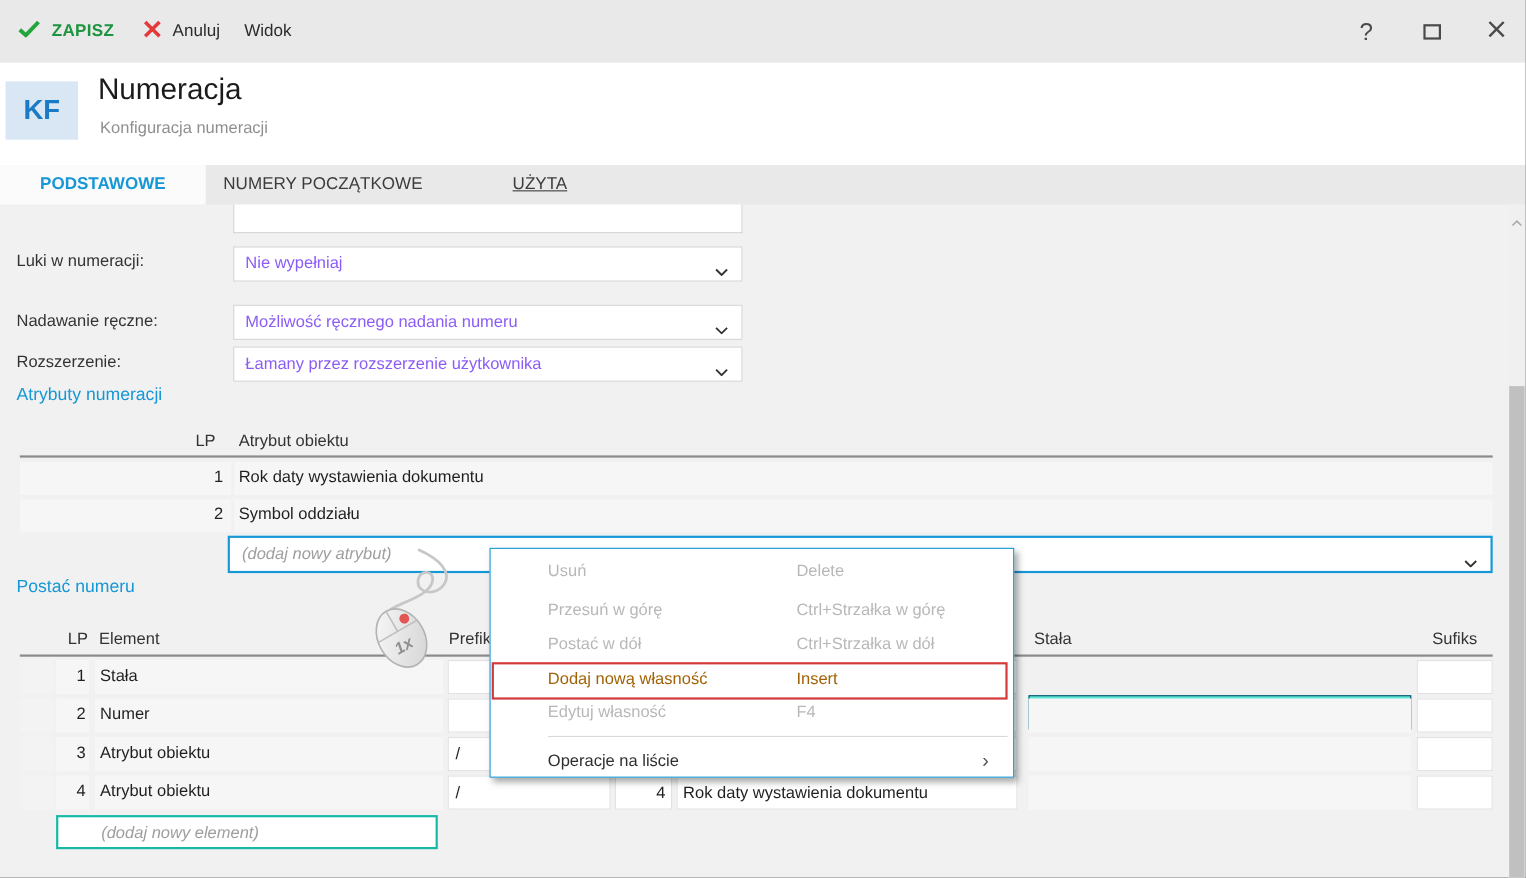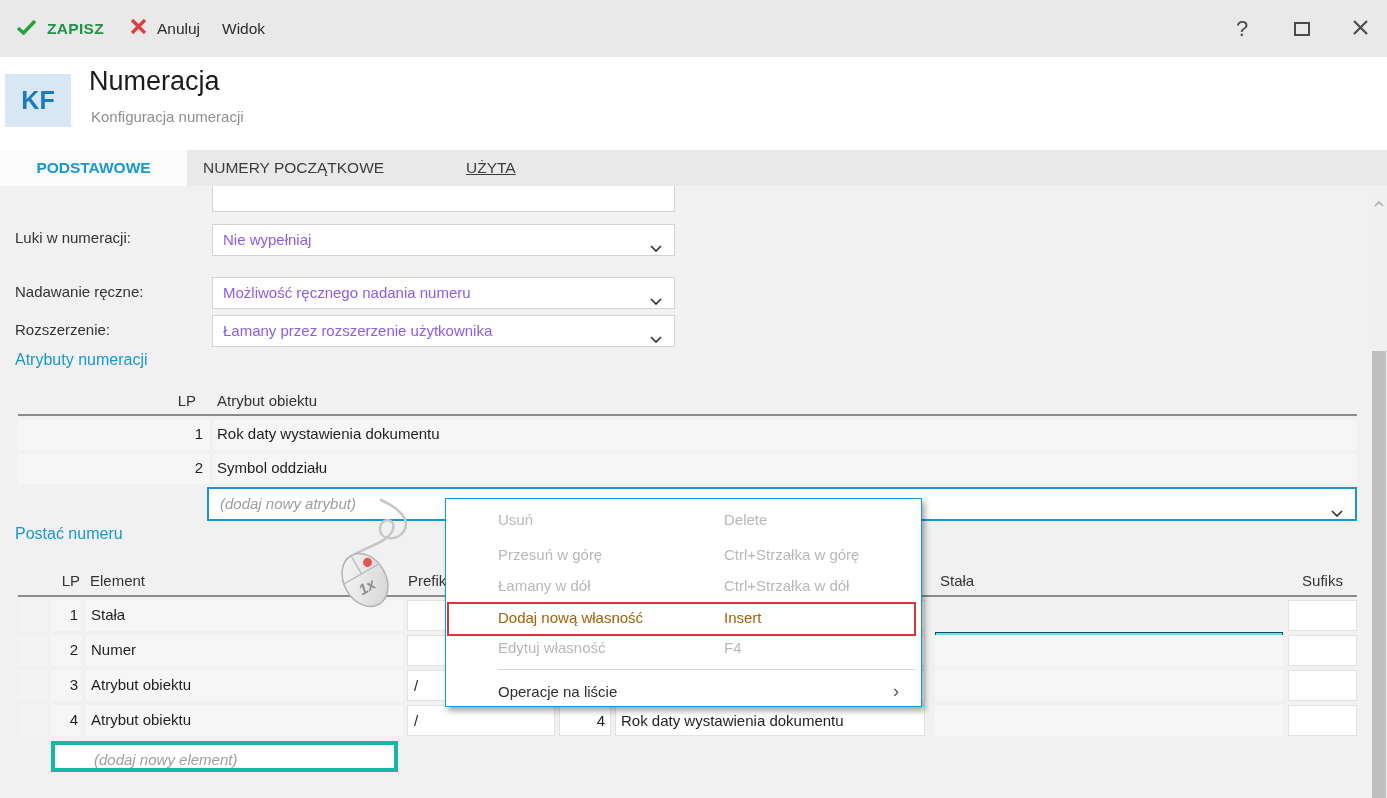--- a/index.html
+++ b/index.html
@@ -61,21 +61,21 @@
   .c-sel   { left:0;    width:30px;  background:#f3f3f3; }
   .c-lp    { left:33px; width:30px;  background:#f6f6f6; text-align:right; padding-right:3px; }
   .c-elem  { left:68px; width:317px; background:#f6f6f6; padding-left:5px; }
   .c-pref  { left:389px; width:148px; background:#fff; border:1px solid #e2e2e2; padding-left:6px; }
   .c-alp   { left:541px; width:52px; background:#fff; border:1px solid #e2e2e2; text-align:right; padding-right:5px; }
   .c-attr  { left:597px; width:310px; background:#fff; border:1px solid #e2e2e2; padding-left:5px; }
   .c-const { left:917px; width:348px; background:#f6f6f6; padding-left:6px; }
   .c-const.editable { background:#5eead4; border:1px solid #0c4a6e;margin-top:32px; }
   .c-suf   { left:1270px; width:69px; background:#fff; border:1px solid #e2e2e2; }
   .laddcell { position:absolute; left:51px; top:741px; width:347px; height:31px; background:#fff;
-              border:4px solid #14b8a6; line-height:29px; padding-left:39px; }
+              border:2px solid #14b8a6; line-height:29px; padding-left:39px; }
 
   
   .scrollbar { position:absolute; left:1371px; top:186px; width:16px; height:612px; background:#f0f0f0; }
   .scroll-up { position:absolute; left:0; top:6px; width:16px; height:18px; display:flex; align-items:center; justify-content:center; }
   .thumb { position:absolute; left:1px; top:165px; width:14px; height:447px; background:#c0c0c0; }
 
   
   .menu { position:absolute; left:445px; top:498px; width:477px; height:209px; background:#fff;
           border:1px solid var(--accent-blue,#1697d6); box-shadow:3px 4px 6px rgba(0,0,0,.35); z-index:50; }
   .mi { position:absolute; left:0; width:100%; height:28px; font-size:15px; }
@@ -270,21 +270,21 @@
   <div class="menu">
     <div class="mi disabled" style="top:47px;">
       <span class="mi-label">Przesuń w górę</span>
       <span class="mi-short">Ctrl+Strzałka w górę</span>
     </div>
     <div class="mi disabled" style="top:12px;">
       <span class="mi-label">Usuń</span>
       <span class="mi-short">Delete</span>
     </div>
     <div class="mi disabled" style="top:78px;">
-      <span class="mi-label">Łamany w dół</span>
+      <span class="mi-label">Postać w dół</span>
       <span class="mi-short">Ctrl+Strzałka w dół</span>
     </div>
     <div class="mi enabled" style="top:110px;">
       <span class="mi-label">Dodaj nową własność</span>
       <span class="mi-short">Insert</span>
     </div>
     <div class="mi disabled" style="top:140px;">
       <span class="mi-label">Edytuj własność</span>
       <span class="mi-short">F4</span>
     </div>

